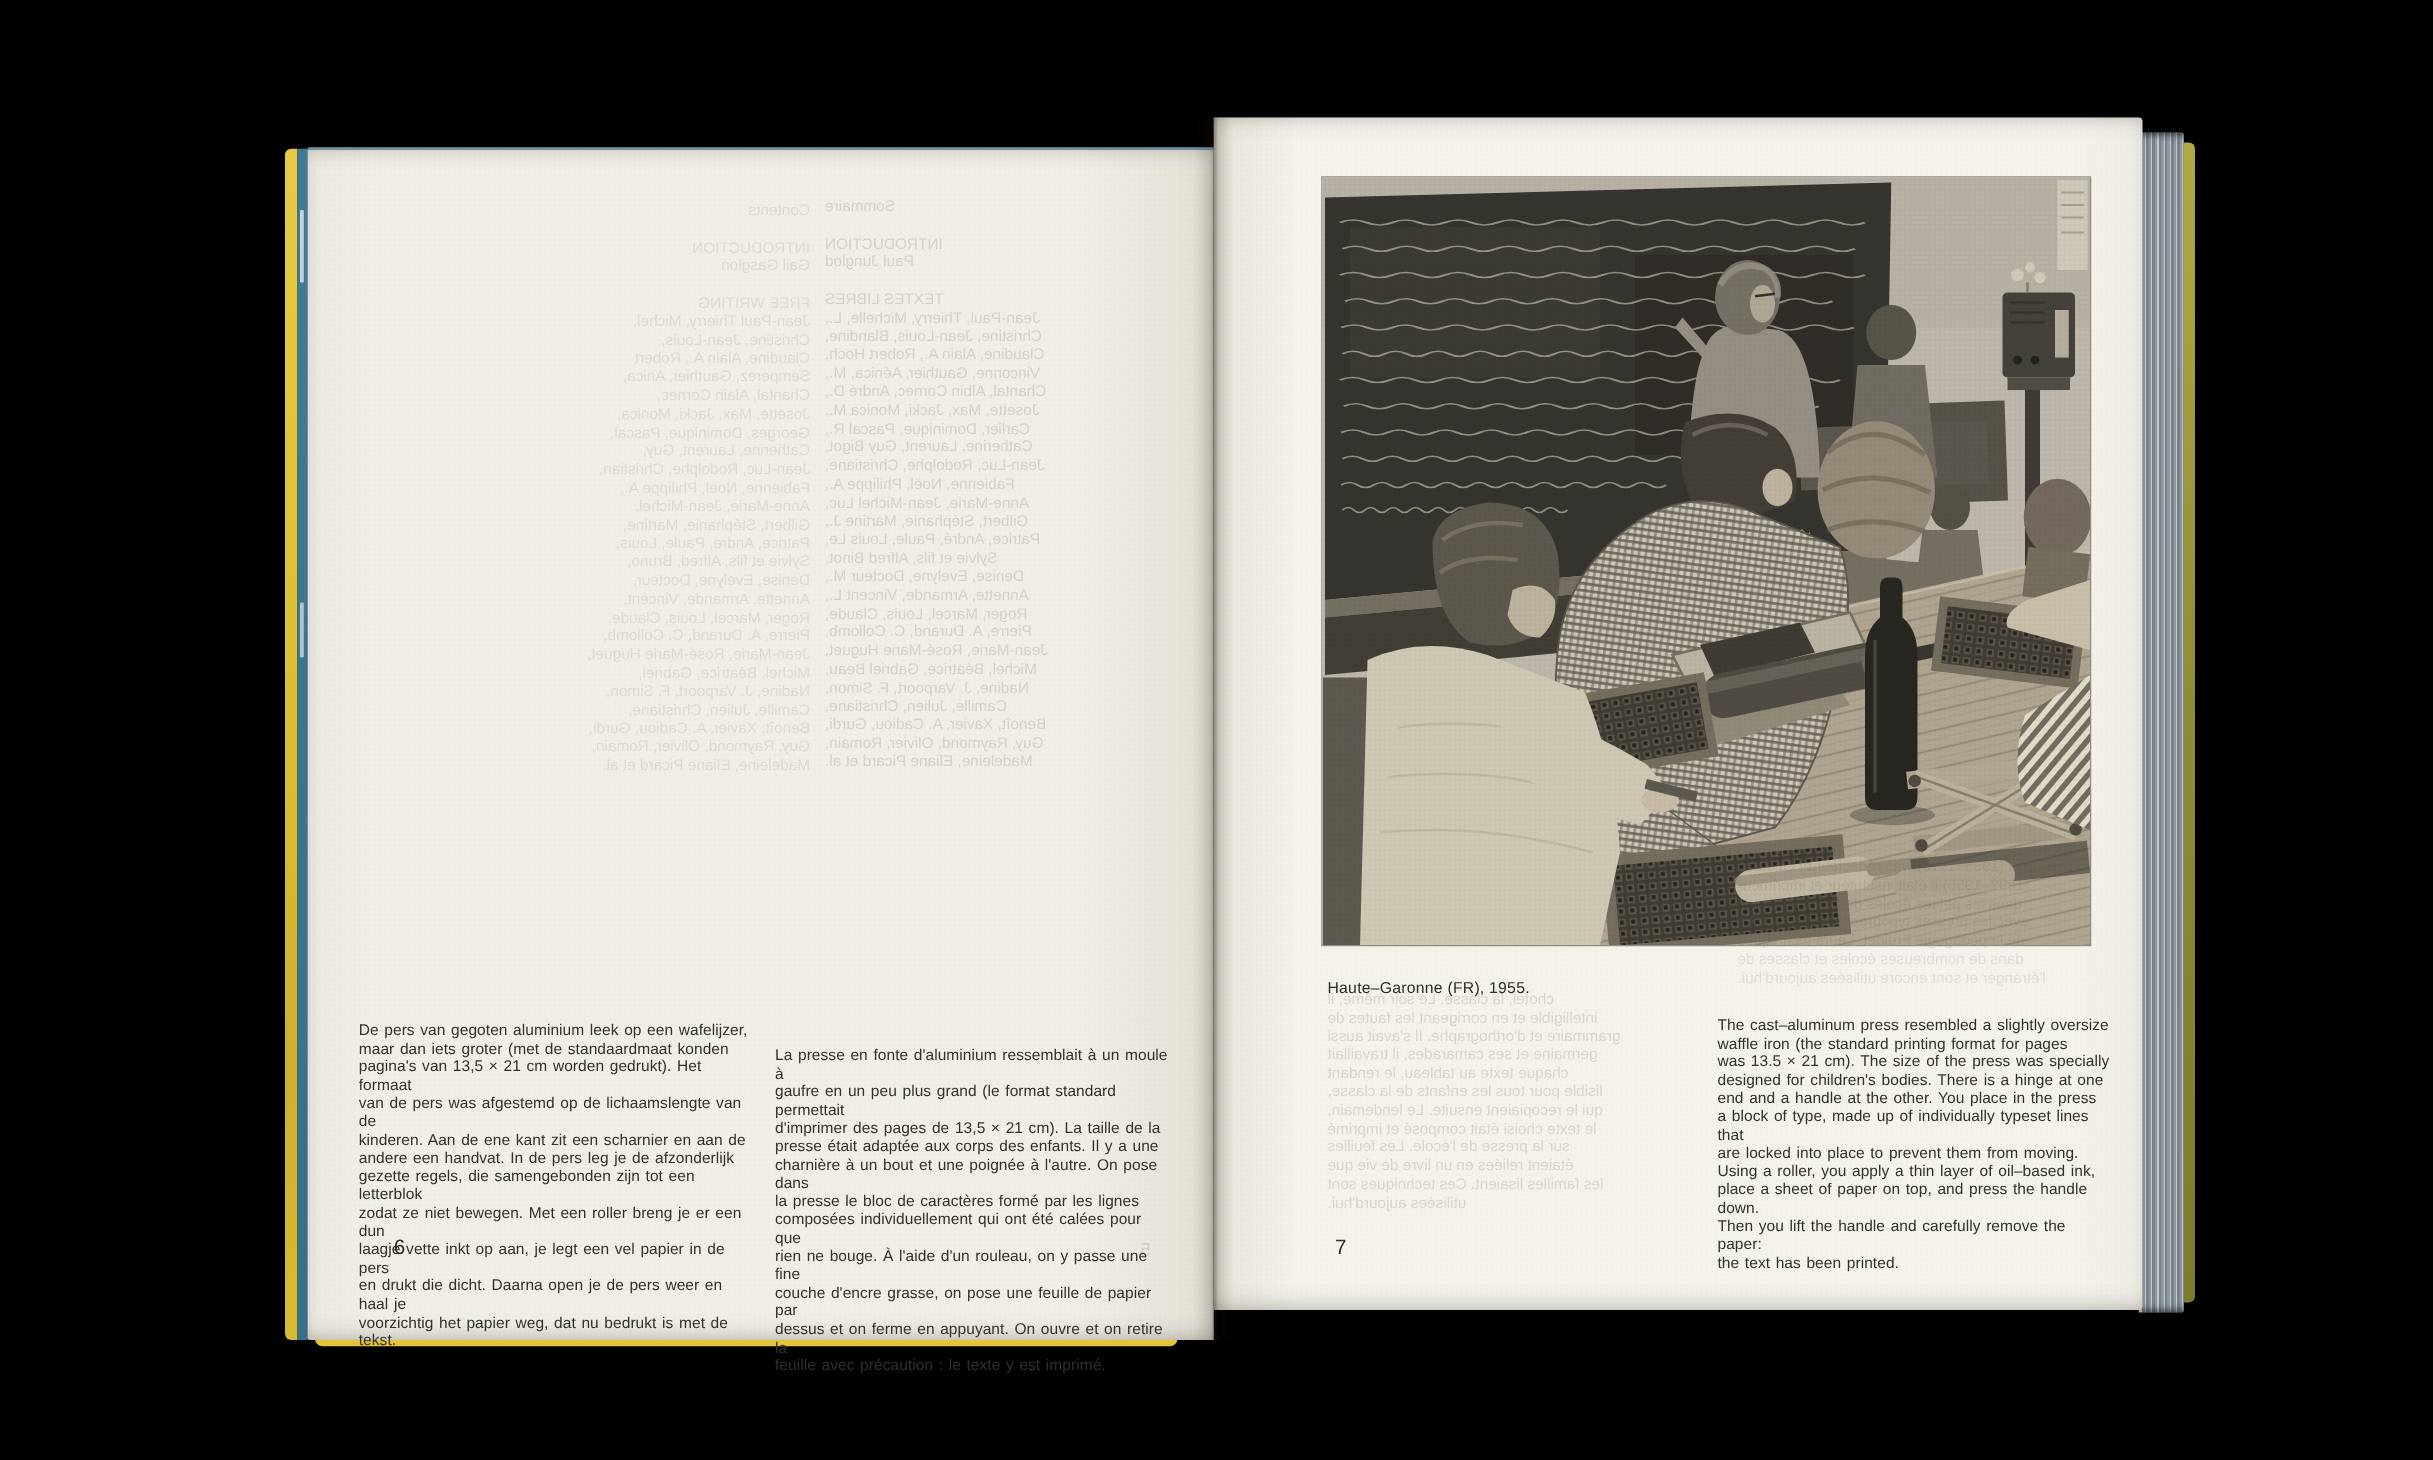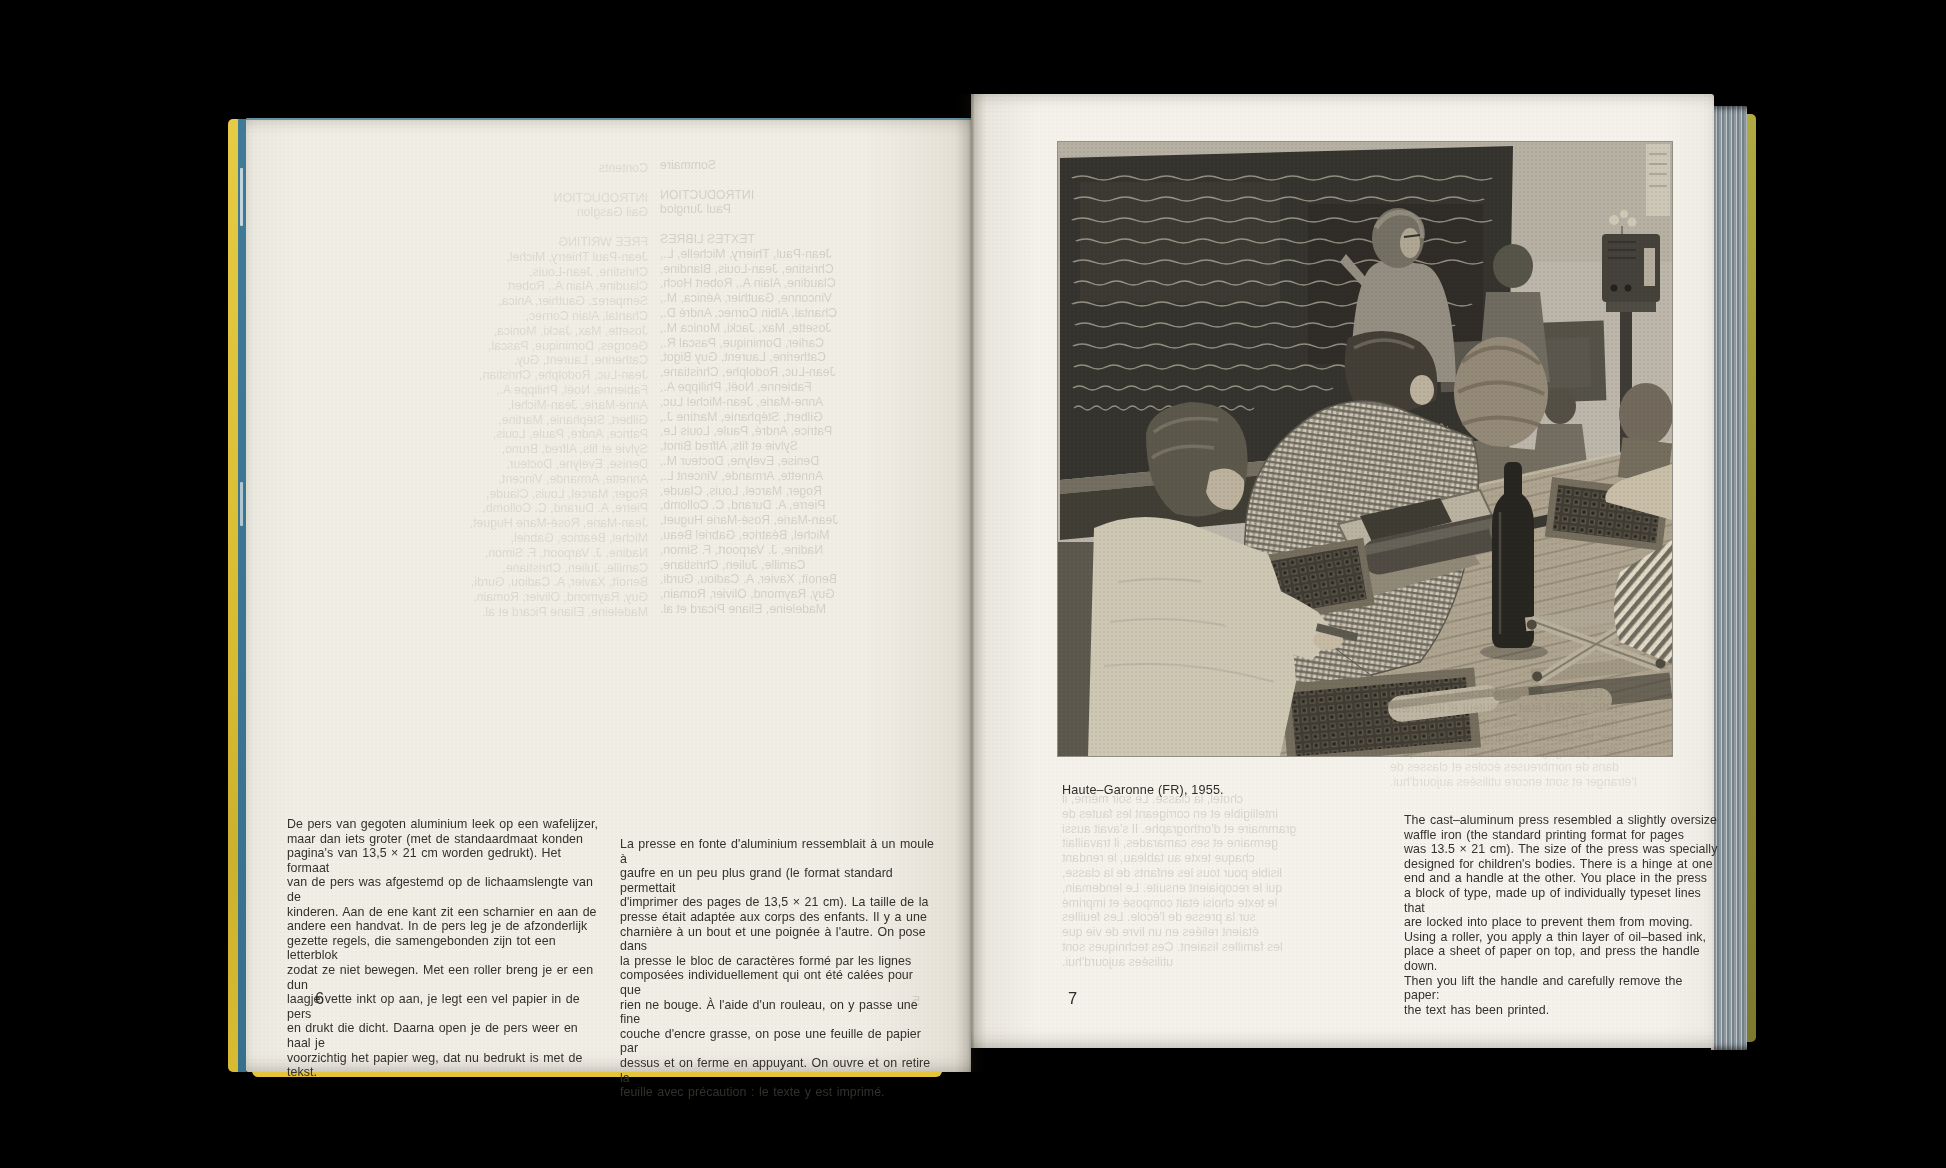--- a/index.html
+++ b/index.html
@@ -363,21 +363,21 @@
         <div class="gl">chaque texte au tableau, le rendant</div>
         <div class="gl">lisible pour tous les enfants de la classe,</div>
         <div class="gl">qui le recopiaient ensuite. Le lendemain,</div>
         <div class="gl">le texte choisi était composé et imprimé</div>
         <div class="gl">sur la presse de l'école. Les feuilles</div>
         <div class="gl">étaient reliées en un livre de vie que</div>
         <div class="gl">les familles lisaient. Ces techniques sont</div>
         <div class="gl">utilisées aujourd'hui.</div>
       </div>
 
-    <div class="textcol" style="left:1374px;top:813px;width:318px;margin-left:30px;">The cast–aluminum press resembled a slightly oversize
+    <div class="textcol" style="left:1374px;top:813px;width:318px;">The cast–aluminum press resembled a slightly oversize
 waffle iron (the standard printing format for pages
 was 13.5 × 21 cm). The size of the press was specially
 designed for children's bodies. There is a hinge at one
 end and a handle at the other. You place in the press
 a block of type, made up of individually typeset lines that
 are locked into place to prevent them from moving.
 Using a roller, you apply a thin layer of oil–based ink,
 place a sheet of paper on top, and press the handle down.
 Then you lift the handle and carefully remove the paper:
 the text has been printed.</div>

